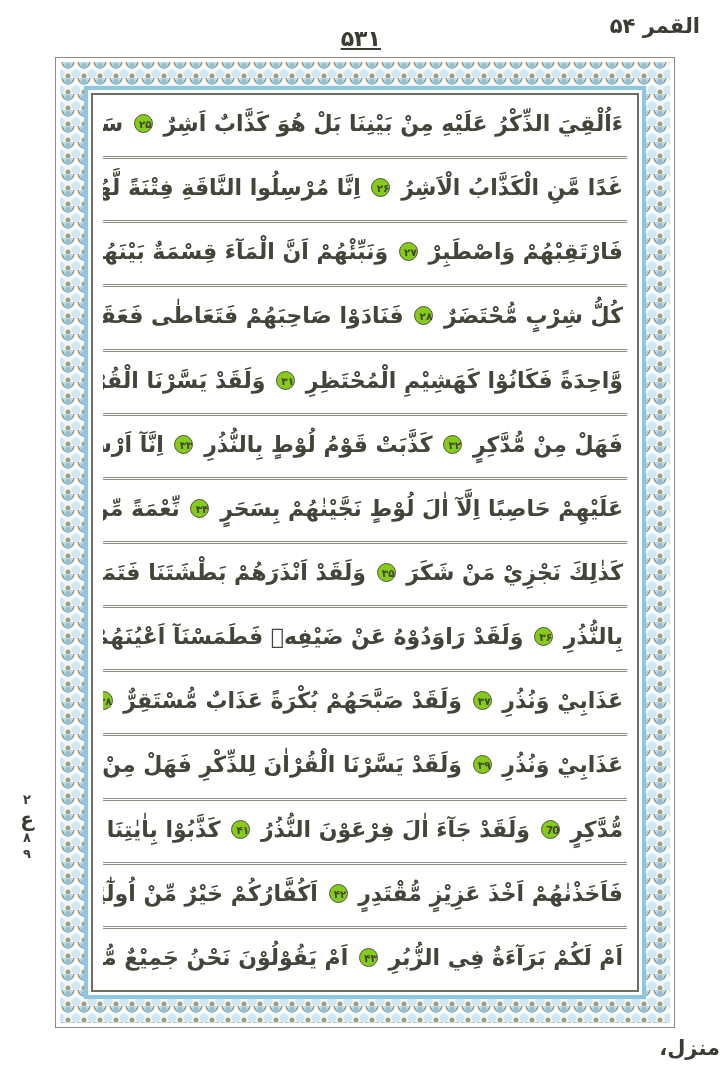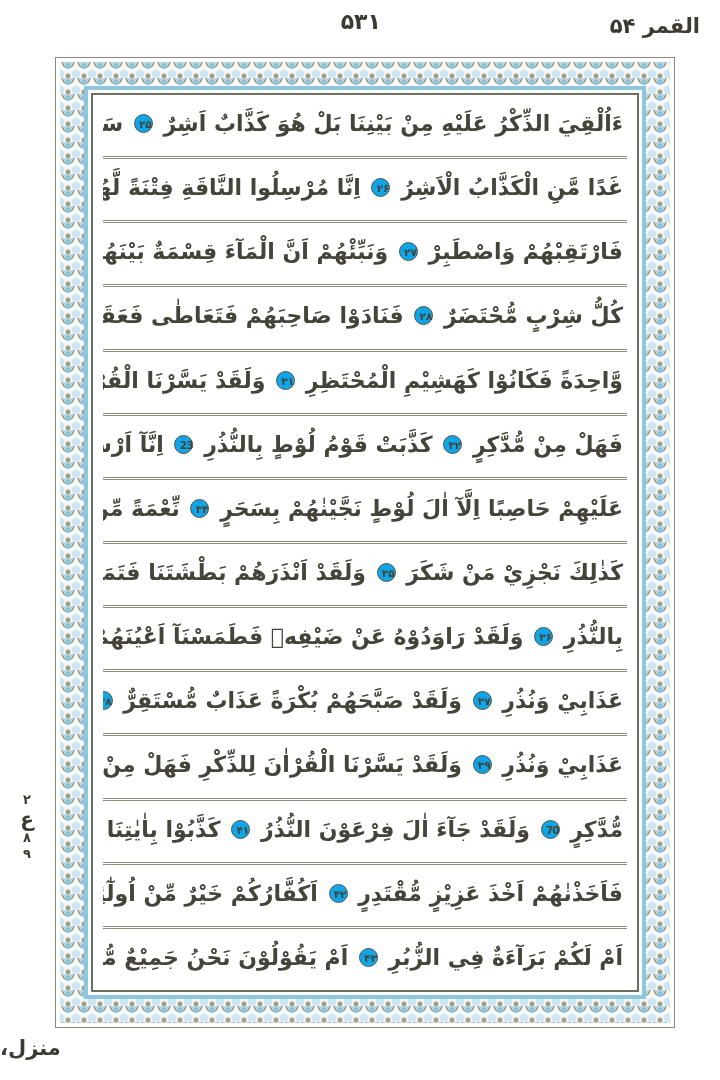--- a/index.html
+++ b/index.html
@@ -7,22 +7,22 @@
     width:720px;height:1080px;position:relative;background:#ffffff;
     font-family:"DejaVu Sans",sans-serif;overflow:hidden;
   }
   
   .header{
     position:absolute;top:8px;left:20px;right:20px;height:36px;
     display:flex;justify-content:space-between;align-items:center;
     direction:rtl;font-size:21px;font-weight:bold;color:#3c3b33;
   }
   .page-num{
-    position:absolute;top:9px;left:50%;transform:translateX(-48%);
-    font-size:22px;font-weight:bold;color:#3c3b33;direction:rtl;
+    position:absolute;top:26px;left:50%;transform:translateX(-48%);
+    font-size:22px;font-weight:bold;color:#3c3b33;direction:rtl;text-decoration:underline;
   }
   
   .frame{
     position:absolute;left:55px;top:57px;width:620px;height:971px;
     box-sizing:border-box;border:1px solid #8b8a80;padding:4px;background:#fff;
   }
   .band{
     height:100%;box-sizing:border-box;padding:24px;
     background-color:#f5f9fb;
     background-image:
@@ -49,34 +49,34 @@
   .qline{
     flex:1 1 0;direction:rtl;white-space:nowrap;
     text-align:justify;text-align-last:justify;
     font-size:22px;font-weight:bold;color:#45443a;line-height:57px;
     border-bottom:3px double #8e8d7f;padding:0 4px;overflow:hidden;
   }
   .qline:last-child{border-bottom:none;}
   .ayah-marker{
     display:inline-block;width:19px;height:19px;border:1.5px solid #55544a;
     border-radius:50%;font-size:10.5px;line-height:19px;text-align:right;
-    vertical-align:3px;margin:0 3px;background:#0ea5e9;color:#45443a;font-weight:bold;
+    vertical-align:3px;margin:0 3px;background:#84cc16;color:#45443a;font-weight:bold;
     box-sizing:border-box;letter-spacing:-1px;
   }
   
   .ruku{
     position:absolute;left:12px;top:792px;width:30px;
     display:flex;flex-direction:column;align-items:center;
     font-weight:bold;color:#3c3b33;direction:rtl;
   }
   .ruku span{font-size:13px;line-height:16px;}
   .ruku span:nth-child(2){font-size:20px;line-height:22px;}
   
   .footer{
-    position:absolute;left:0;right:0;top:1036px;text-align:left;
+    position:absolute;left:0;right:0;top:1036px;text-align:right;
     font-size:21px;font-weight:bold;color:#3c3b33;direction:rtl;
   }
 </style>
 </head>
 <body>
 
 <div class="header">
   <span>القمر ۵۴</span>
 </div>
 <div class="page-num">۵۳۱</div>
@@ -84,21 +84,21 @@
 <div class="frame">
   <div class="band">
     <div class="gap">
       <div class="inner">
         <div class="lines">
             <div class="qline"><span>ءَاُلْقِيَ الذِّكْرُ عَلَيْهِ مِنْ بَيْنِنَا بَلْ هُوَ كَذَّابٌ اَشِرٌ</span> <span class="ayah-marker">۲۵</span> <span>سَيَعْلَمُوْنَ</span> </div>
             <div class="qline"><span>غَدًا مَّنِ الْكَذَّابُ الْاَشِرُ</span> <span class="ayah-marker">۲۶</span> <span>اِنَّا مُرْسِلُوا النَّاقَةِ فِتْنَةً لَّهُمْ</span> </div>
             <div class="qline"><span>فَارْتَقِبْهُمْ وَاصْطَبِرْ</span> <span class="ayah-marker">۲۷</span> <span>وَنَبِّئْهُمْ اَنَّ الْمَآءَ قِسْمَةٌ بَيْنَهُمْ</span> </div>
             <div class="qline"><span>كُلُّ شِرْبٍ مُّحْتَضَرٌ</span> <span class="ayah-marker">۲۸</span> <span>فَنَادَوْا صَاحِبَهُمْ فَتَعَاطٰى فَعَقَرَ</span>  </div>
             <div class="qline"><span>وَّاحِدَةً فَكَانُوْا كَهَشِيْمِ الْمُحْتَظِرِ</span> <span class="ayah-marker">۳۱</span> <span>وَلَقَدْ يَسَّرْنَا الْقُرْاٰنَ لِلذِّكْرِ</span> </div>
-            <div class="qline"><span>فَهَلْ مِنْ مُّدَّكِرٍ</span> <span class="ayah-marker">۳۲</span> <span>كَذَّبَتْ قَوْمُ لُوْطٍ بِالنُّذُرِ</span> <span class="ayah-marker">23</span> <span>اِنَّآ اَرْسَلْنَا</span> </div>
+            <div class="qline"><span>فَهَلْ مِنْ مُّدَّكِرٍ</span> <span class="ayah-marker">۳۲</span> <span>كَذَّبَتْ قَوْمُ لُوْطٍ بِالنُّذُرِ</span> <span class="ayah-marker">۳۳</span> <span>اِنَّآ اَرْسَلْنَا</span> </div>
             <div class="qline"><span>عَلَيْهِمْ حَاصِبًا اِلَّآ اٰلَ لُوْطٍ نَجَّيْنٰهُمْ بِسَحَرٍ</span> <span class="ayah-marker">۳۴</span> <span>نِّعْمَةً مِّنْ عِنْدِنَا</span> </div>
             <div class="qline"><span>كَذٰلِكَ نَجْزِيْ مَنْ شَكَرَ</span> <span class="ayah-marker">۳۵</span> <span>وَلَقَدْ اَنْذَرَهُمْ بَطْشَتَنَا فَتَمَارَوْا</span> </div>
             <div class="qline"><span>بِالنُّذُرِ</span> <span class="ayah-marker">۳۶</span> <span>وَلَقَدْ رَاوَدُوْهُ عَنْ ضَيْفِهٖ فَطَمَسْنَآ اَعْيُنَهُمْ فَذُوْقُوْا</span> </div>
             <div class="qline"><span>عَذَابِيْ وَنُذُرِ</span> <span class="ayah-marker">۳۷</span> <span>وَلَقَدْ صَبَّحَهُمْ بُكْرَةً عَذَابٌ مُّسْتَقِرٌّ</span> <span class="ayah-marker">۳۸</span>  </div>
             <div class="qline"><span>عَذَابِيْ وَنُذُرِ</span> <span class="ayah-marker">۳۹</span> <span>وَلَقَدْ يَسَّرْنَا الْقُرْاٰنَ لِلذِّكْرِ فَهَلْ مِنْ</span> </div>
             <div class="qline"><span>مُّدَّكِرٍ</span> <span class="ayah-marker">70</span> <span>وَلَقَدْ جَآءَ اٰلَ فِرْعَوْنَ النُّذُرُ</span> <span class="ayah-marker">۴۱</span> <span>كَذَّبُوْا بِاٰيٰتِنَا كُلِّهَا</span> </div>
             <div class="qline"><span>فَاَخَذْنٰهُمْ اَخْذَ عَزِيْزٍ مُّقْتَدِرٍ</span> <span class="ayah-marker">۴۲</span> <span>اَكُفَّارُكُمْ خَيْرٌ مِّنْ اُولٰٓئِكُمْ</span> </div>
             <div class="qline"><span>اَمْ لَكُمْ بَرَآءَةٌ فِي الزُّبُرِ</span> <span class="ayah-marker">۴۳</span> <span>اَمْ يَقُوْلُوْنَ نَحْنُ جَمِيْعٌ مُّنْتَصِرٌ</span>  </div>
           </div>
       </div>

